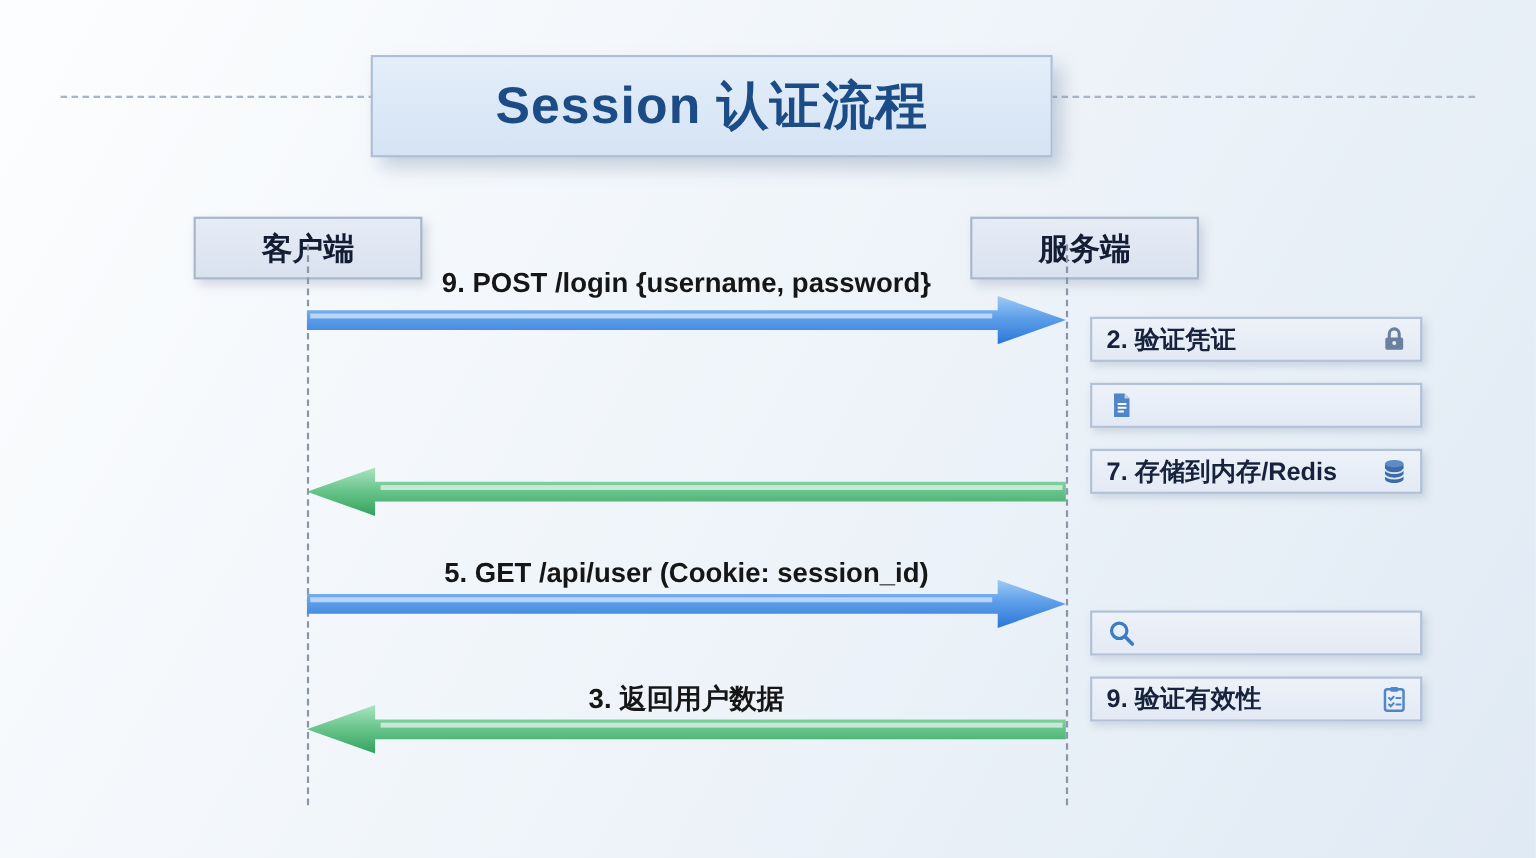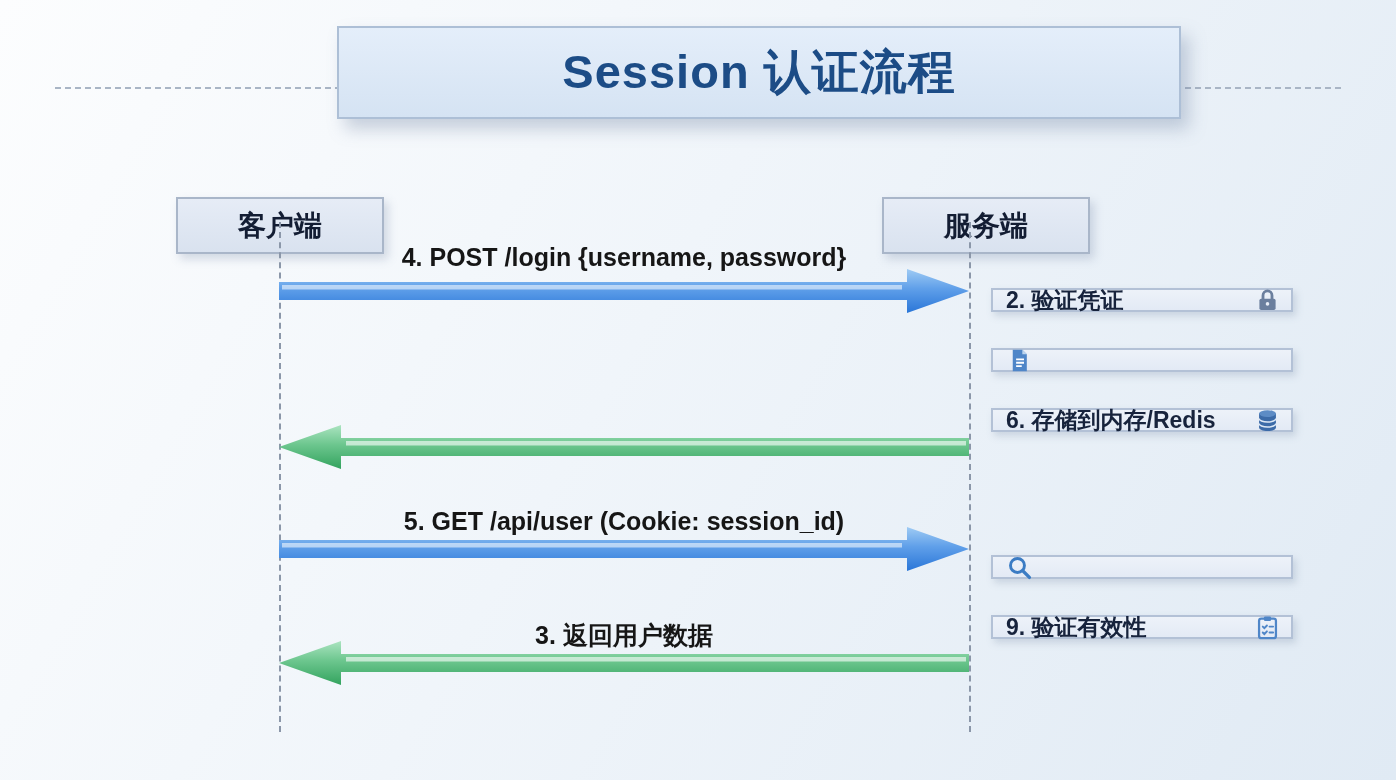--- a/index.html
+++ b/index.html
@@ -15,21 +15,21 @@
     overflow: hidden;
     background: linear-gradient(120deg, #fcfdfe 0%, #f0f5fa 45%, #e0eaf4 100%);
   }
   .hr-dashed {
     position: absolute;
     top: 87px; left: 55px; right: 55px;
     border-top: 2px dashed #a9b5c5;
   }
   .title-box {
     position: absolute;
-    left: 337px; top: 26px; width: 844px; height: 93px;
+    left: 337px; top: 50px; width: 620px; height: 93px;
     background: linear-gradient(180deg, #e4eefa 0%, #d5e3f3 100%);
     border: 2px solid #adbfd6;
     box-shadow: 8px 10px 16px rgba(110, 130, 160, 0.35);
     display: flex; align-items: center; justify-content: center;
   }
   .title-box span {
     font-size: 47px;
     font-weight: 800;
     letter-spacing: 1px;
   }
@@ -57,21 +57,21 @@
     text-align: center;
     font-size: 25px; font-weight: 700; color: #161616;
     white-space: nowrap;
   }
   .arrow {
     position: absolute;
     left: 279px;
   }
   .step {
     position: absolute;
-    left: 991px; width: 302px; height: 24px;
+    left: 991px; width: 302px; height: 41px;
     background: linear-gradient(180deg, #edf2f9 0%, #e3eaf5 100%);
     border: 2px solid #b3c1d6;
     box-shadow: 3px 4px 7px rgba(110, 130, 160, 0.25);
     display: flex; align-items: center; justify-content: space-between;
     padding: 0 10px 0 13px;
   }
   .step-label {
     font-size: 23px; font-weight: 700; color: #17233c;
     white-space: nowrap;
   }
@@ -107,21 +107,21 @@
   <div class="actor client">
     <span>客户端</span>
   </div>
   <div class="actor server">
     <span>服务端</span>
   </div>
 
   <div class="lifeline client-lifeline"></div>
   <div class="lifeline server-lifeline"></div>
 
-  <div class="msg-label" style="top:243px">4. POST /login {username, password}</div>
+  <div class="msg-label" style="top:243px">9. POST /login {username, password}</div>
   <svg class="arrow" style="top:267px" width="690" height="48">
     <polygon points="0,15 628,15 628,2 690,24 628,46 628,33 0,33" fill="url(#gradBlue)"></polygon>
     <rect x="3" y="18" width="620" height="4.5" fill="rgba(255,255,255,0.55)"></rect>
   </svg>
 
   <svg class="arrow" style="top:423px" width="690" height="48">
     <polygon points="690,15 62,15 62,2 0,24 62,46 62,33 690,33" fill="url(#gradGreen)"></polygon>
     <rect x="67" y="18" width="620" height="4.5" fill="rgba(255,255,255,0.6)"></rect>
   </svg>
 
@@ -152,21 +152,21 @@
     <span class="step-icon">
       <svg viewBox="0 0 24 24">
         <path d="M6 2.5 h8.5 l4 4 V21.5 H6 z" fill="#4f86c8"></path>
         <path d="M14.5 2.5 v4 h4" fill="#bcd5ee"></path>
         <path d="M9 11 h7 M9 14 h7 M9 17 h5" stroke="#ffffff" stroke-width="1.6" fill="none"></path>
       </svg>
     </span>
   </div>
 
   <div class="step" style="top:408px">
-    <span class="step-label">6. 存储到内存/Redis</span>
+    <span class="step-label">7. 存储到内存/Redis</span>
     <span class="step-icon">
       <svg viewBox="0 0 24 24">
         <path d="M4.5 5.8 v12.4 c0 1.8 3.4 3.2 7.5 3.2 s7.5 -1.4 7.5 -3.2 V5.8" fill="#3c6ba8"></path>
         <ellipse cx="12" cy="5.8" rx="7.5" ry="3" fill="#5d8cc5"></ellipse>
         <path d="M4.5 10.2 c0 1.8 3.4 3.2 7.5 3.2 s7.5 -1.4 7.5 -3.2" fill="none" stroke="#dce8f5" stroke-width="1.4"></path>
         <path d="M4.5 14.6 c0 1.8 3.4 3.2 7.5 3.2 s7.5 -1.4 7.5 -3.2" fill="none" stroke="#dce8f5" stroke-width="1.4"></path>
       </svg>
     </span>
   </div>
 

